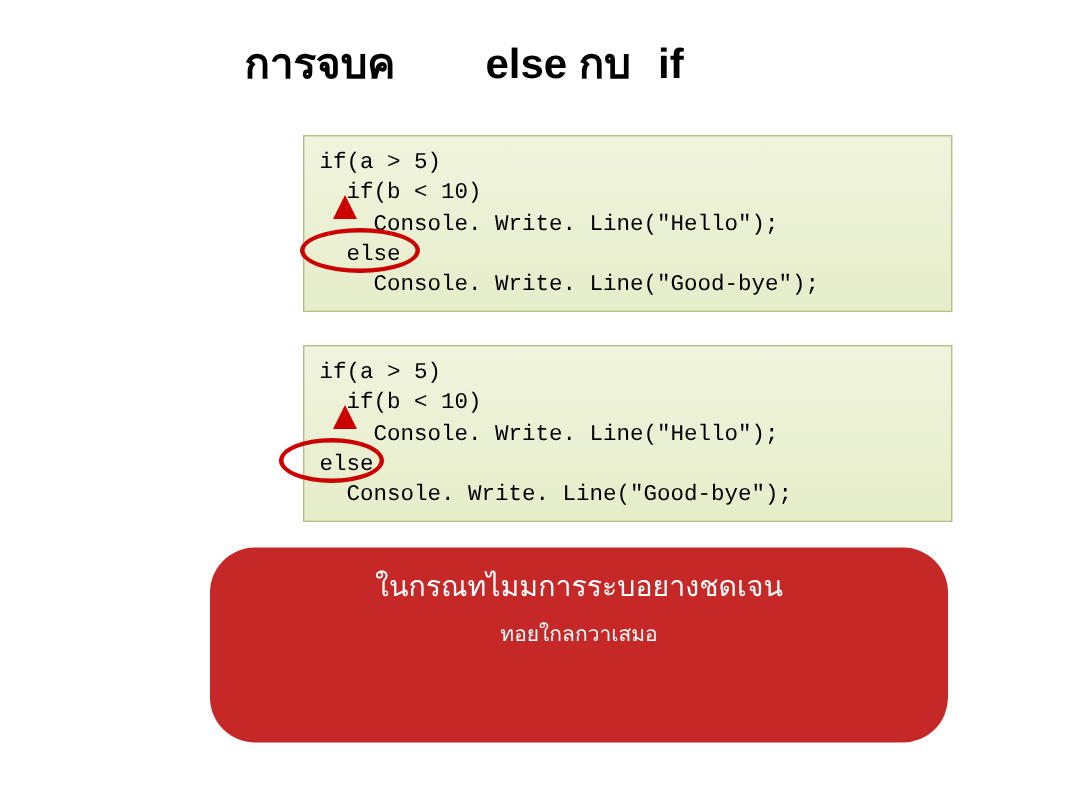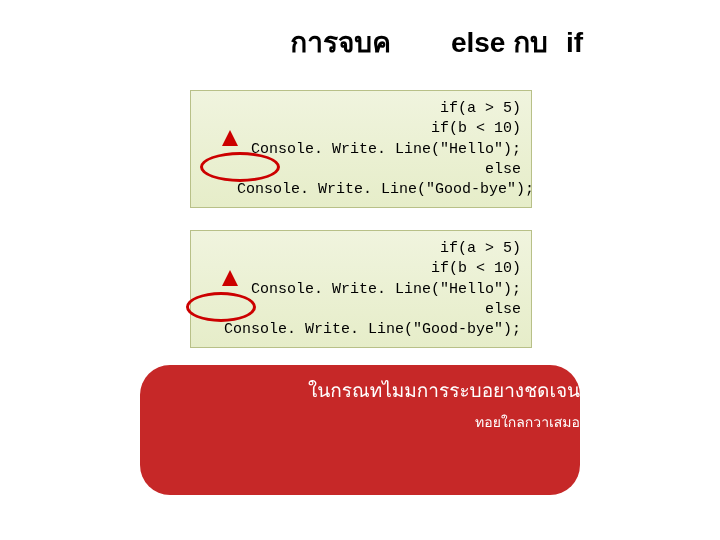--- a/index.html
+++ b/index.html
@@ -1,37 +1,37 @@
 <!DOCTYPE html>
 <html><head>
 <meta charset="utf-8">
 <style>
-  * { box-sizing: border-box; margin: 0; padding: 0; text-align: right; }
+  * { box-sizing: border-box; margin: 0; padding: 0; }
   body {
     width: 720px;
     height: 540px;
     background: #ffffff;
     font-family: Arial, sans-serif;
     position: relative;
   }
   .title {
     position: absolute;
     top: 20px;
     left: 163px;
     width: 420px;
     font-size: 28px;
     font-weight: bold;
     color: #000;
   }
   .title .gap1 { display: inline-block; width: 60px; }
   .title .gap2 { display: inline-block; width: 18px; }
   .code-block {
     position: absolute;
-    left: 190px;
-    width: 342px;
+    left: 202px;
+    width: 433px;
     background: linear-gradient(to bottom, #f0f4de, #e6edc9);
     border: 1px solid #b8c088;
     padding: 8px 10px;
     font-family: "Courier New", monospace;
     font-size: 15px;
     line-height: 1.35;
     white-space: pre;
     color: #000;
   }
   .code1 { top: 90px; height: 118px; }
@@ -46,21 +46,21 @@
     position: absolute;
     width: 0; height: 0;
     border-left: 8px solid transparent;
     border-right: 8px solid transparent;
     border-bottom: 16px solid #cc0000;
   }
   .caption {
     position: absolute;
     top: 365px;
     left: 140px;
-    width: 440px;
+    width: 492px;
     height: 130px;
     background: #c62828;
     border-radius: 30px;
     color: #fff;
     text-align: center;
     padding-top: 10px;
   }
   .cap-line1 { font-size: 19px; margin-bottom: 6px; }
   .cap-line2 { font-size: 18px; margin-bottom: 4px; }
   .cap-line2 .kw { font-size: 30px; font-weight: bold; font-family: "Times New Roman", serif; }

